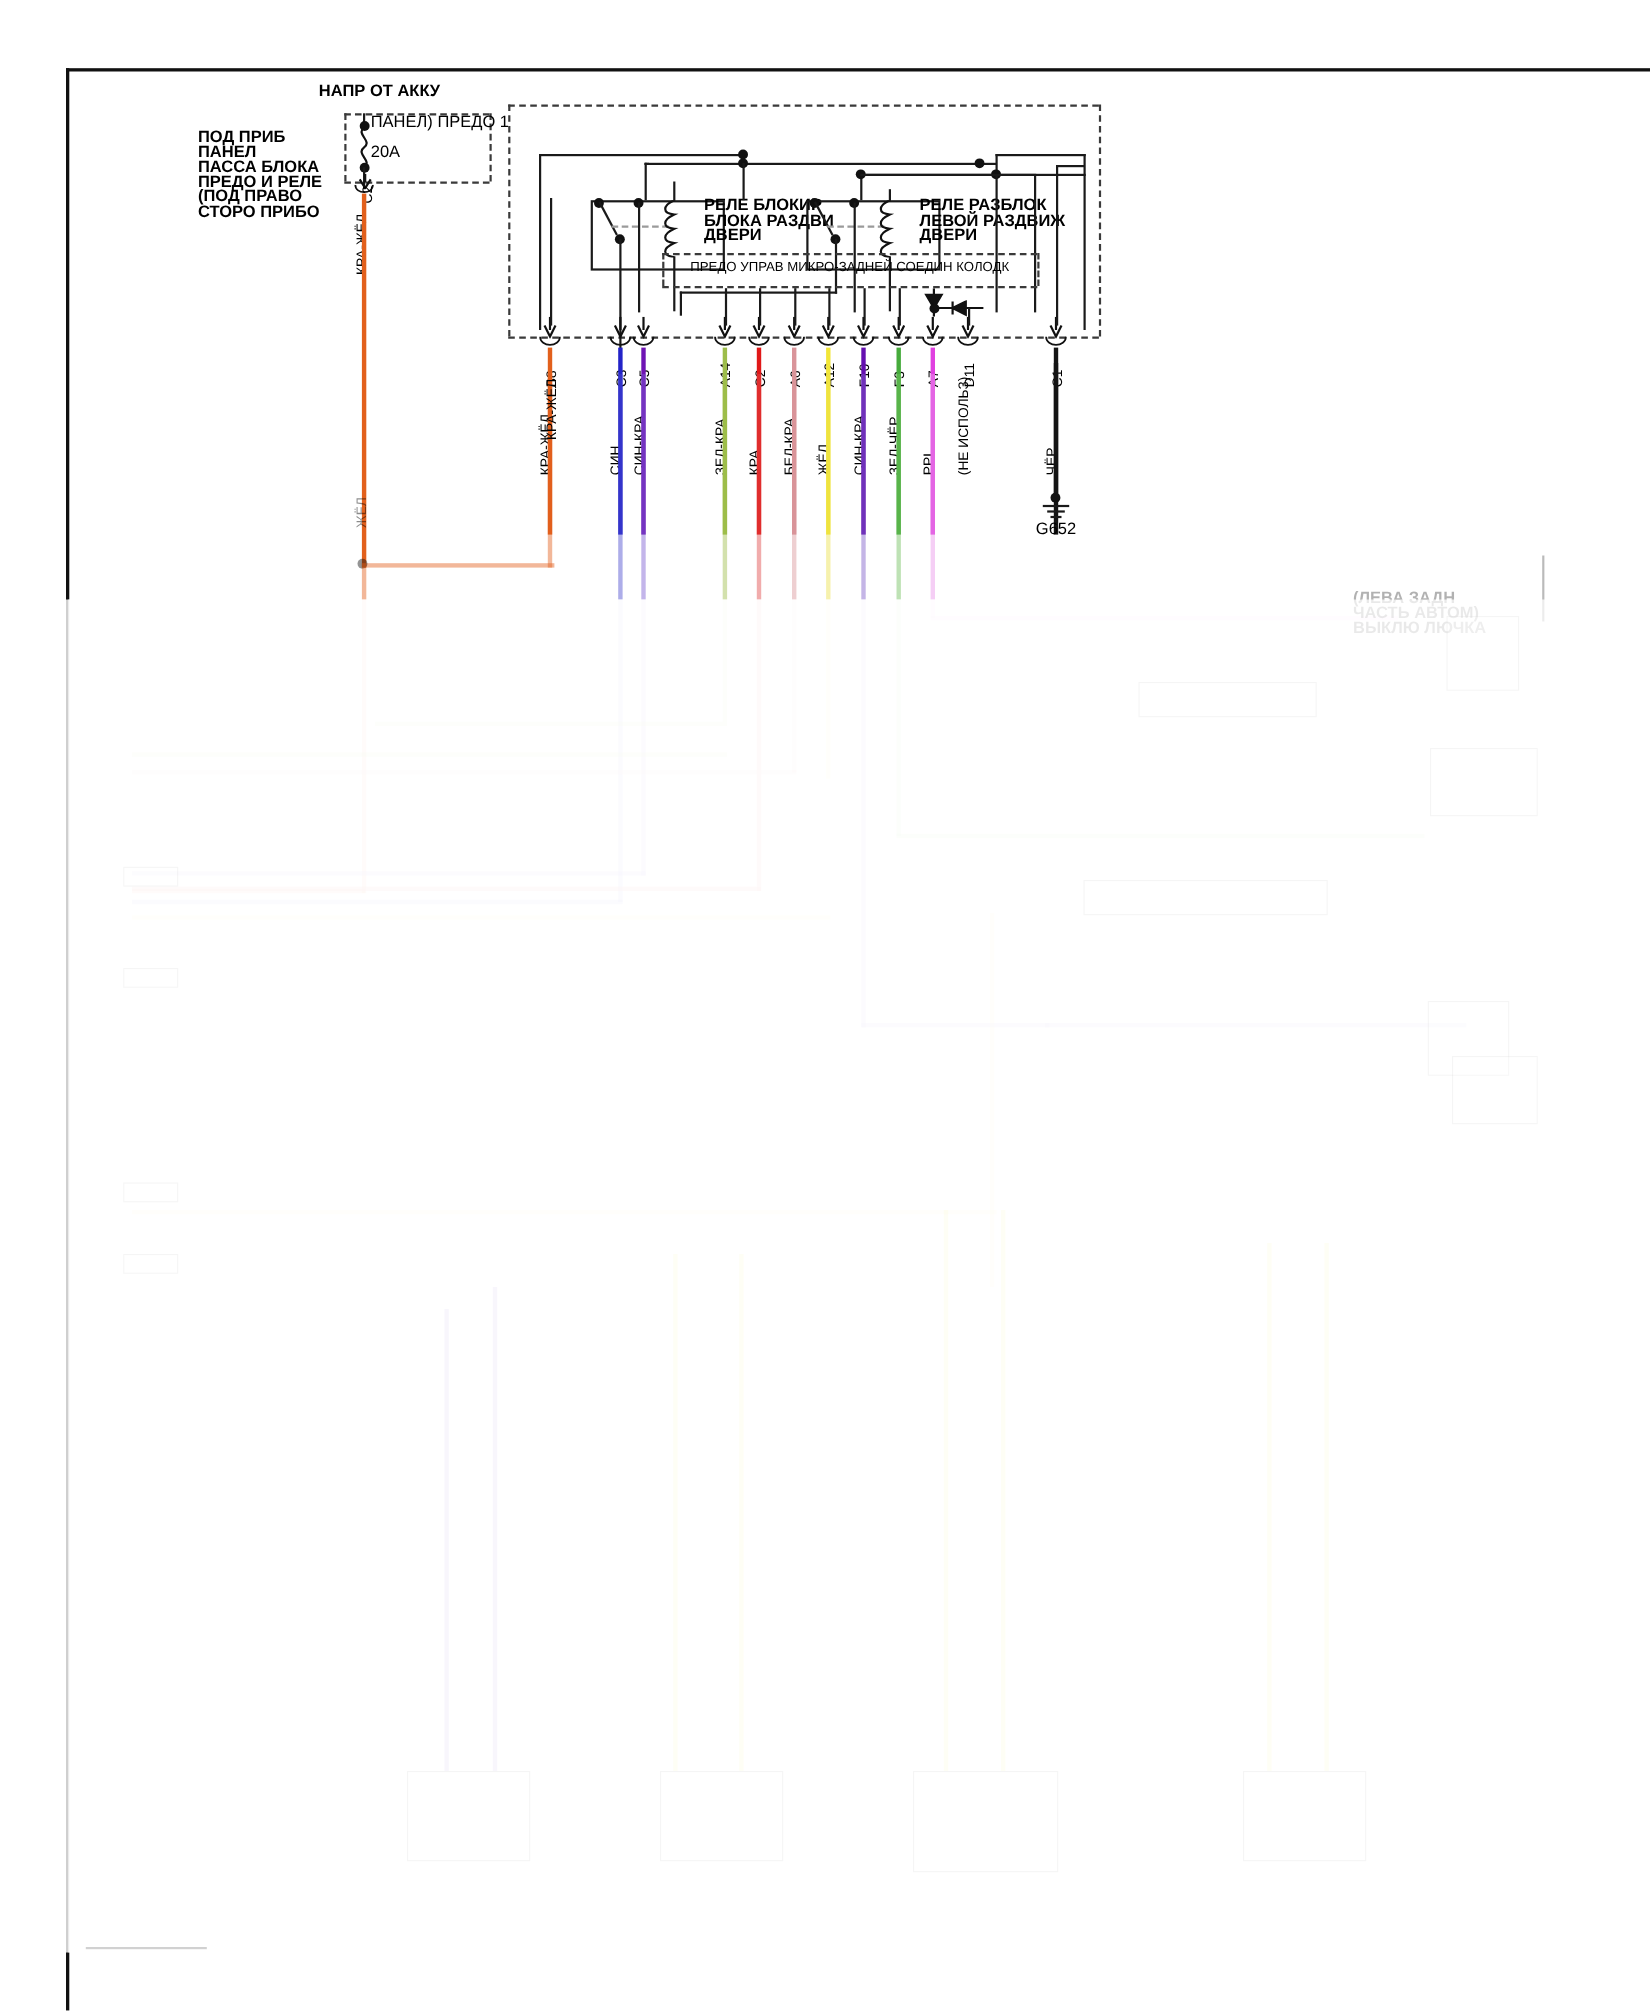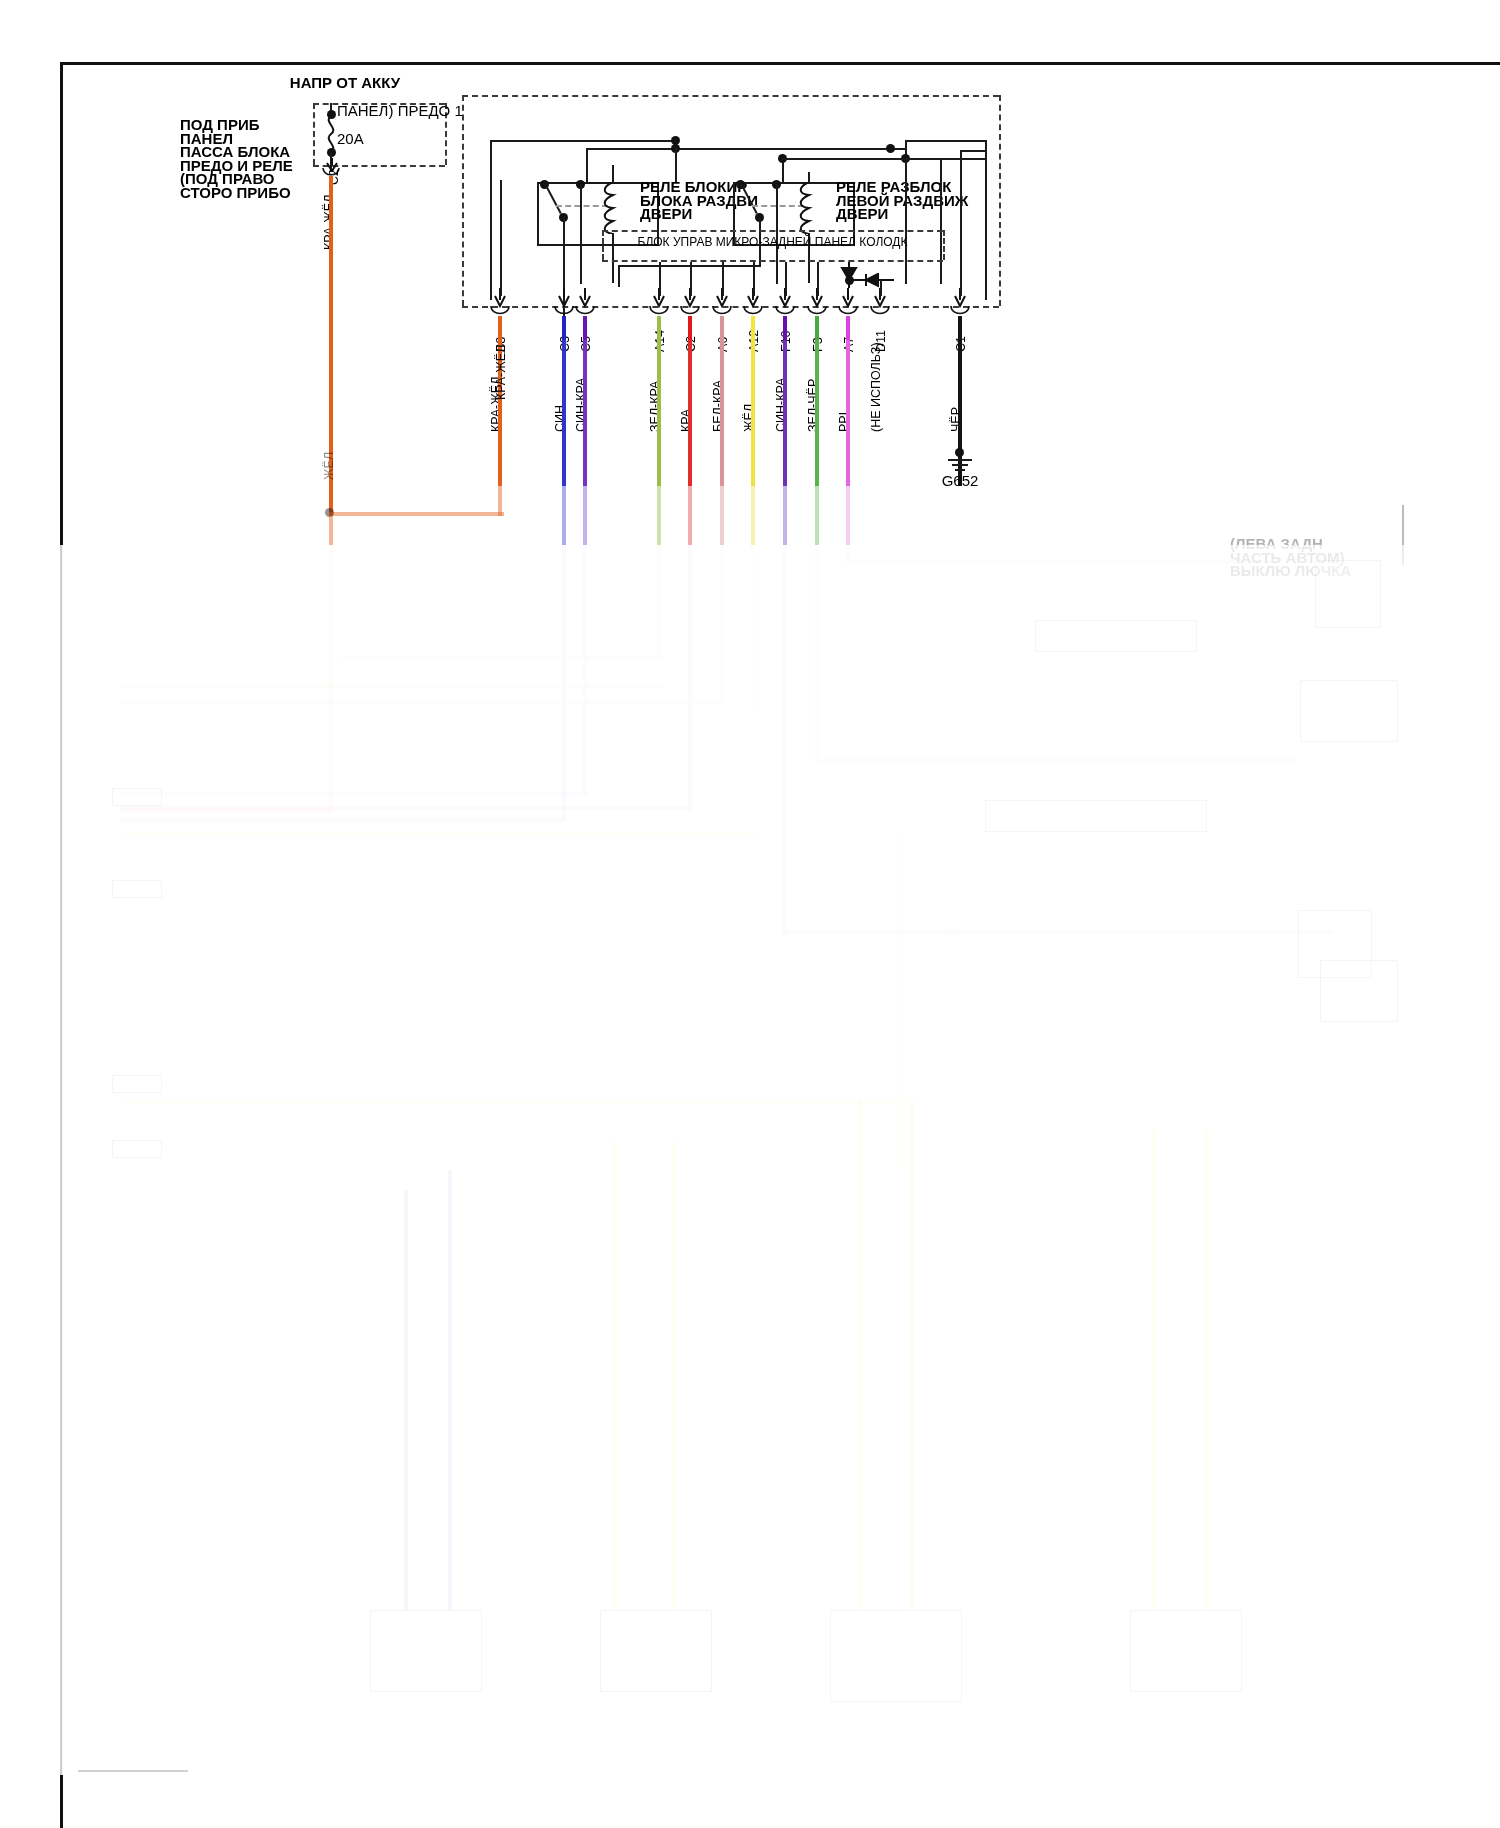--- a/index.html
+++ b/index.html
@@ -148,21 +148,21 @@
   <div class="ln v" style="left:563px;top:217px;height:160px;"></div>
   <div class="ln v" style="left:759px;top:217px;height:50px;"></div>
   <div class="ln h" style="left:618px;top:265px;width:143px;"></div>
   <div class="ln v" style="left:618px;top:265px;height:22px;"></div>
   <div class="ln v" style="left:776px;top:184px;height:100px;"></div>
 
   <div class="dashH" style="left:602px;top:230px;width:341px;"></div>
   <div class="dashV" style="left:602px;top:230px;height:30px;"></div>
   <div class="dashV" style="left:943px;top:230px;height:30px;"></div>
   <div class="dashH" style="left:602px;top:260px;width:341px;"></div>
-  <div class="txt c" style="left:602px;top:236px;width:341px;font-size:12px;">БЛОК УПРАВ МИКРО-ЗАДНЕЙ ПАНЕЛ КОЛОДК</div>
+  <div class="txt c" style="left:602px;top:236px;width:341px;font-size:12px;">ПРЕДО УПРАВ МИКРО-ЗАДНЕЙ СОЕДИН КОЛОДК</div>
 
   <div id="pin-layer">
       <svg width="16" height="20" style="position: absolute; left: 492px; top: 288px;">
         <path d="M8 0 L8 12 M3 8 L8 18 L13 8" stroke="#111" stroke-width="2" fill="none"></path>
       </svg>
       <svg width="22" height="13" style="position: absolute; left: 489px; top: 306px;">
         <path d="M2 0 C 2 10, 20 10, 20 0" stroke="#111" stroke-width="1.6" fill="none"></path>
       </svg>
       <div class="vtxt" style="left: 494px; top: 352px;">B8</div>
       <div class="vtxt" style="left: 489px; top: 432px;">КРА-ЖЁЛ</div>

